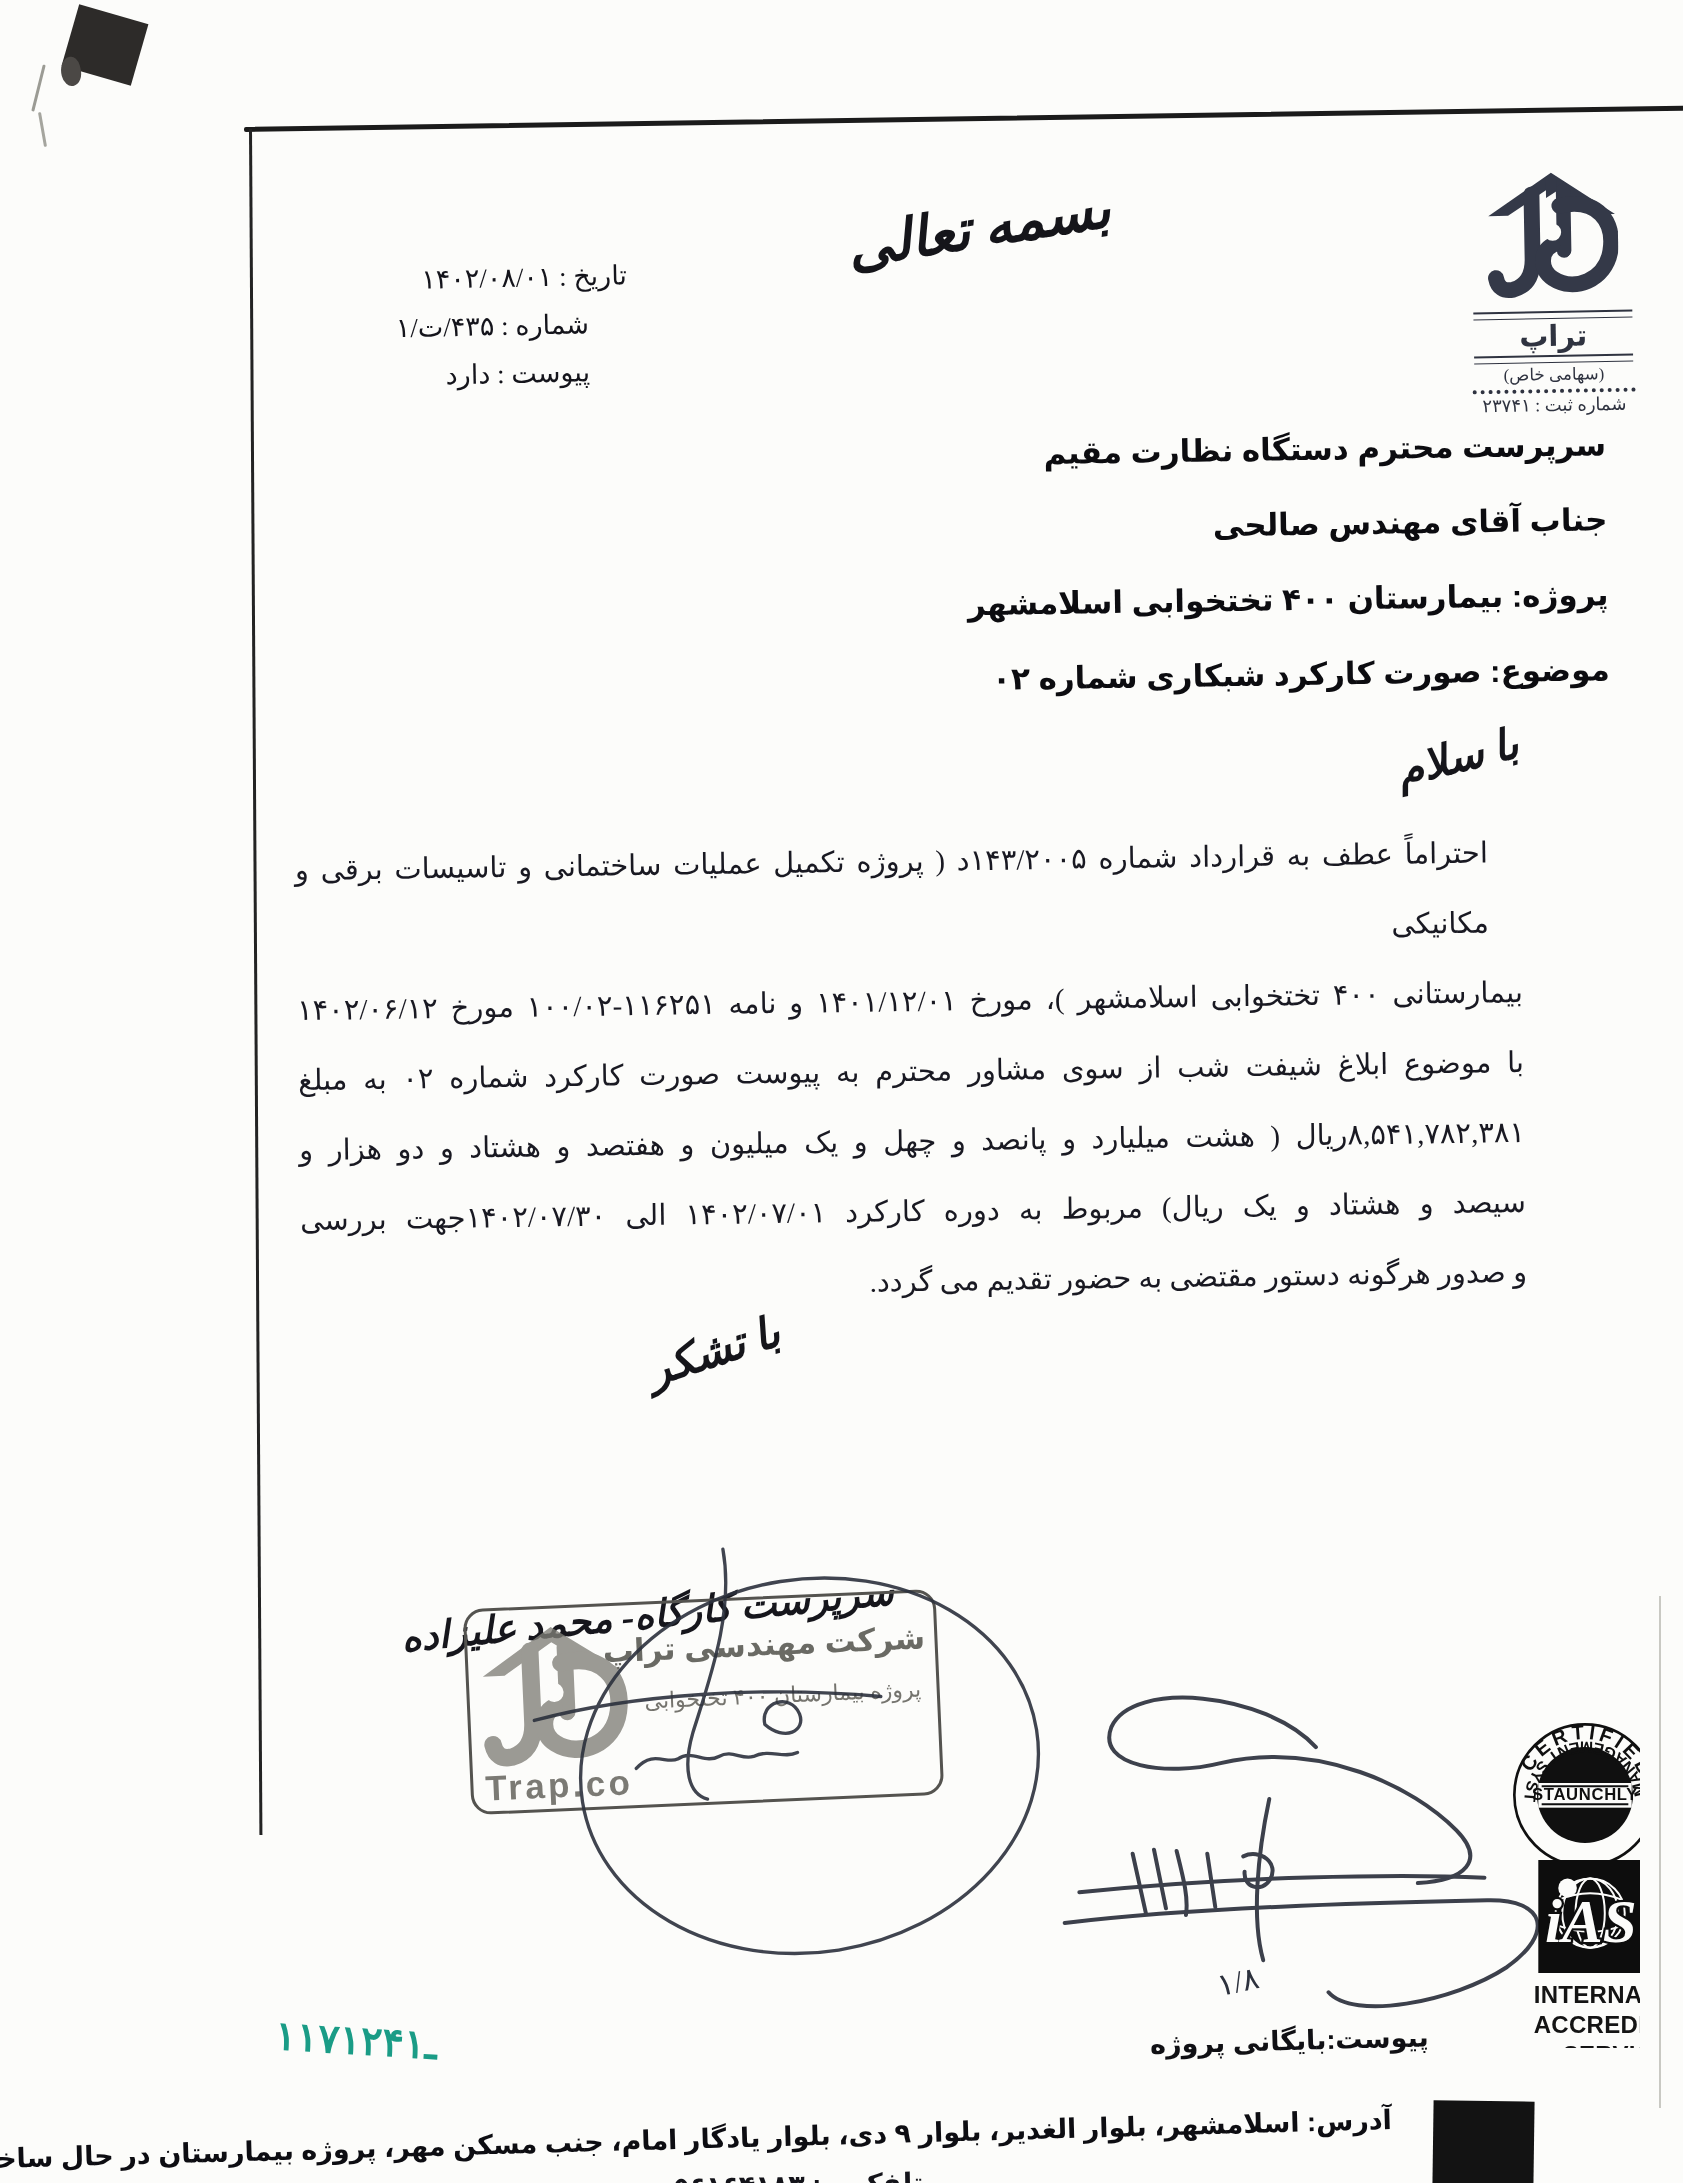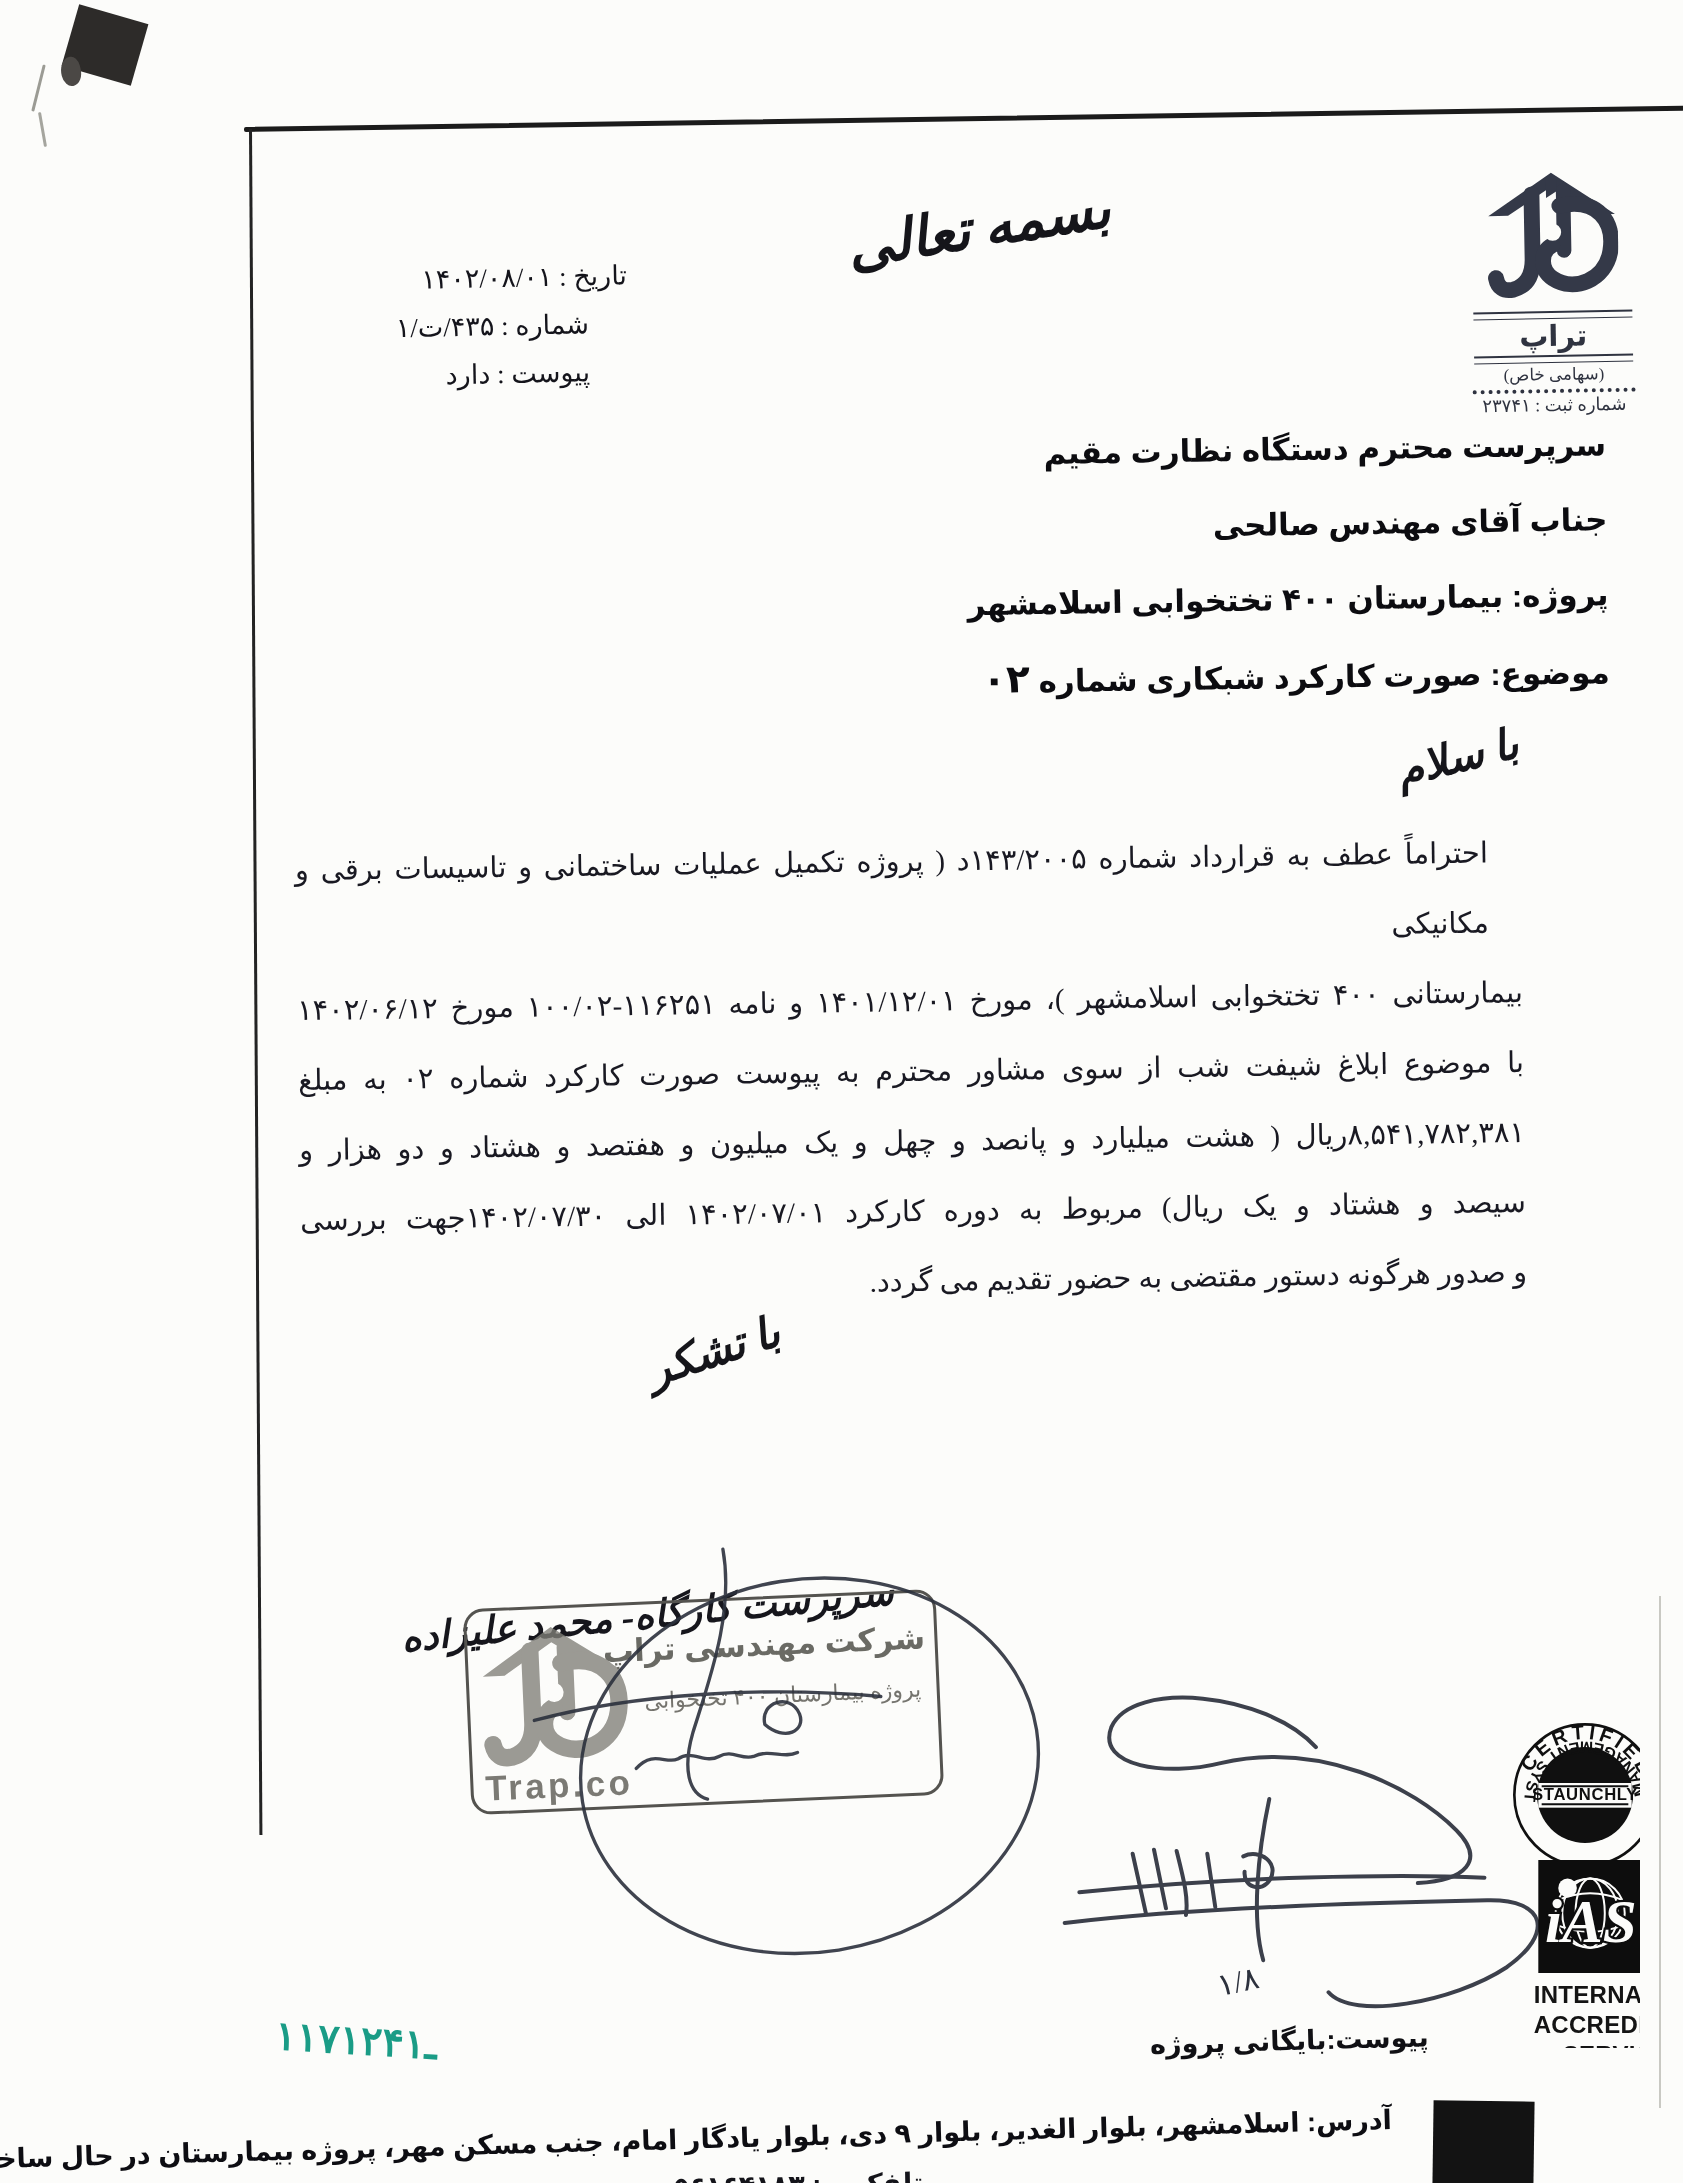--- a/index.html
+++ b/index.html
@@ -25,21 +25,21 @@
   .brand-dots{width:163px;border-top:4px dotted #2f3340;margin:4px auto 2.7px;}
   .brand-reg{font-size:18px;line-height:21.3px;}
   
   .meta{left:287px;top:255px;width:341px;text-align:right;font-size:27px;color:#14141b;transform:rotate(-1.2deg);}
   .meta .m{line-height:48px;white-space:nowrap;}
   .meta .indent{padding-right:39px;}
   .besmele{left:845px;top:195px;width:267px;text-align:center;font-size:56px;font-style:italic;font-weight:bold;color:#15151a;transform:rotate(-9deg);white-space:nowrap;}
   
   .recipient{right:75px;top:415px;width:1000px;text-align:right;font-family:"Liberation Sans","DejaVu Sans",sans-serif;
              font-weight:bold;font-size:31px;color:#0c0c10;line-height:75px;transform:rotate(-0.9deg);}
-  .subject-number{font-size:39px;}
+  .subject-number{font-size:31px;}
   .salam{right:164px;top:732px;font-size:43px;font-style:italic;font-weight:bold;color:#15151a;transform:rotate(-14deg);white-space:nowrap;}
   
   .letter-body{right:159px;top:826px;width:1226px;font-size:29px;color:#191922;line-height:70px;transform:rotate(-0.85deg);}
   .bl{text-align:justify;text-align-last:justify;}
   .bl.first{padding-right:33px;}
   .bl.last{text-align:right;text-align-last:right;}
   .tashakor{left:645px;top:1325px;font-size:44px;font-style:italic;font-weight:bold;color:#15151a;transform:rotate(-18deg);white-space:nowrap;}
   .signatory{left:371px;top:1593px;width:553px;text-align:center;font-size:38px;font-style:italic;font-weight:bold;color:#16161c;transform:rotate(-5.5deg);white-space:nowrap;}
   
   .stamp{left:467px;top:1599px;width:467px;height:200px;border:3.3px solid #54534f;border-radius:20px;transform:rotate(-2.5deg);}

